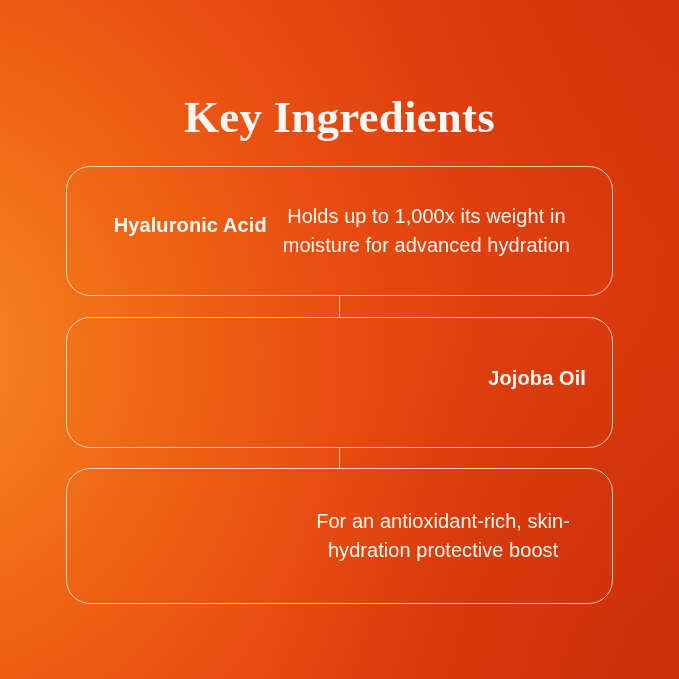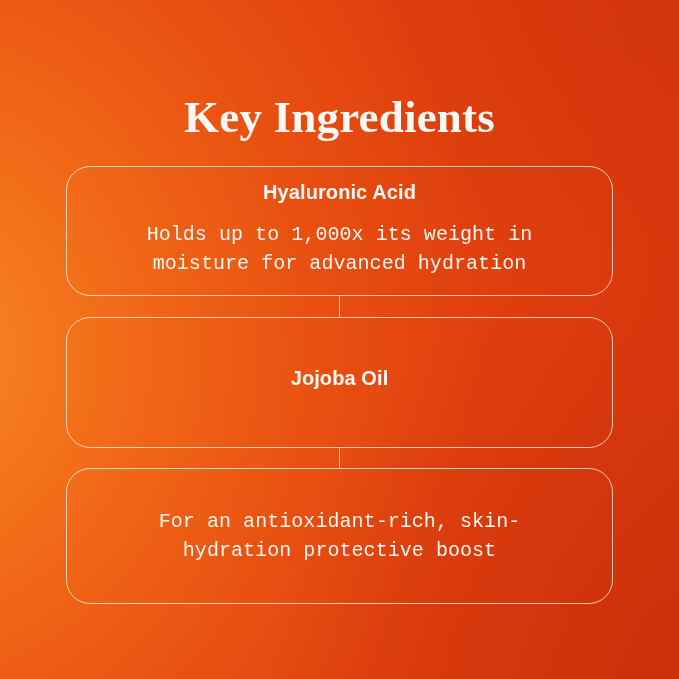--- a/index.html
+++ b/index.html
@@ -75,47 +75,47 @@
   
   .card {
     position: absolute;
     left: 66px;
     width: 547px;
     box-sizing: border-box;
     border: 1px solid rgba(255, 238, 225, 0.78);
     border-radius: 24px;
     background: transparent;
     display: flex;
-    flex-direction: column;
+    flex-direction: row;
     align-items: center;
-    justify-content: center;
+    justify-content: flex-end;
     text-align: center;
     padding: 0 26px;
   }
   .card-1 { top: 166px; height: 130px; }
   .card-2 { top: 317px; height: 131px; }
   .card-3 { top: 468px; height: 136px; }
 
   .card-title {
     font-family: "Liberation Sans", sans-serif;
     font-weight: 700;
     font-size: 20px;
     line-height: 25px;
     color: #fffaf5;
     letter-spacing: 0.1px;
     margin: 0 0 11px 0;
   }
   .card-body {
-    font-family: Liberation Mono, monospace;
+    font-family: Liberation Sans, sans-serif;
     font-weight: 400;
     font-size: 20px;
     line-height: 29px;
     color: #fff6ee;
     letter-spacing: 0.05px;
-    margin: 4px;
+    margin: 16px;
     max-width: 420px;
     white-space: pre-line;
   }
   .card-2 .card-title { margin-bottom: 9px; }
   .card-3 .card-title { margin-bottom: 11px; }
 </style>
 </head>
 <body>
 
 <div class="poster">

